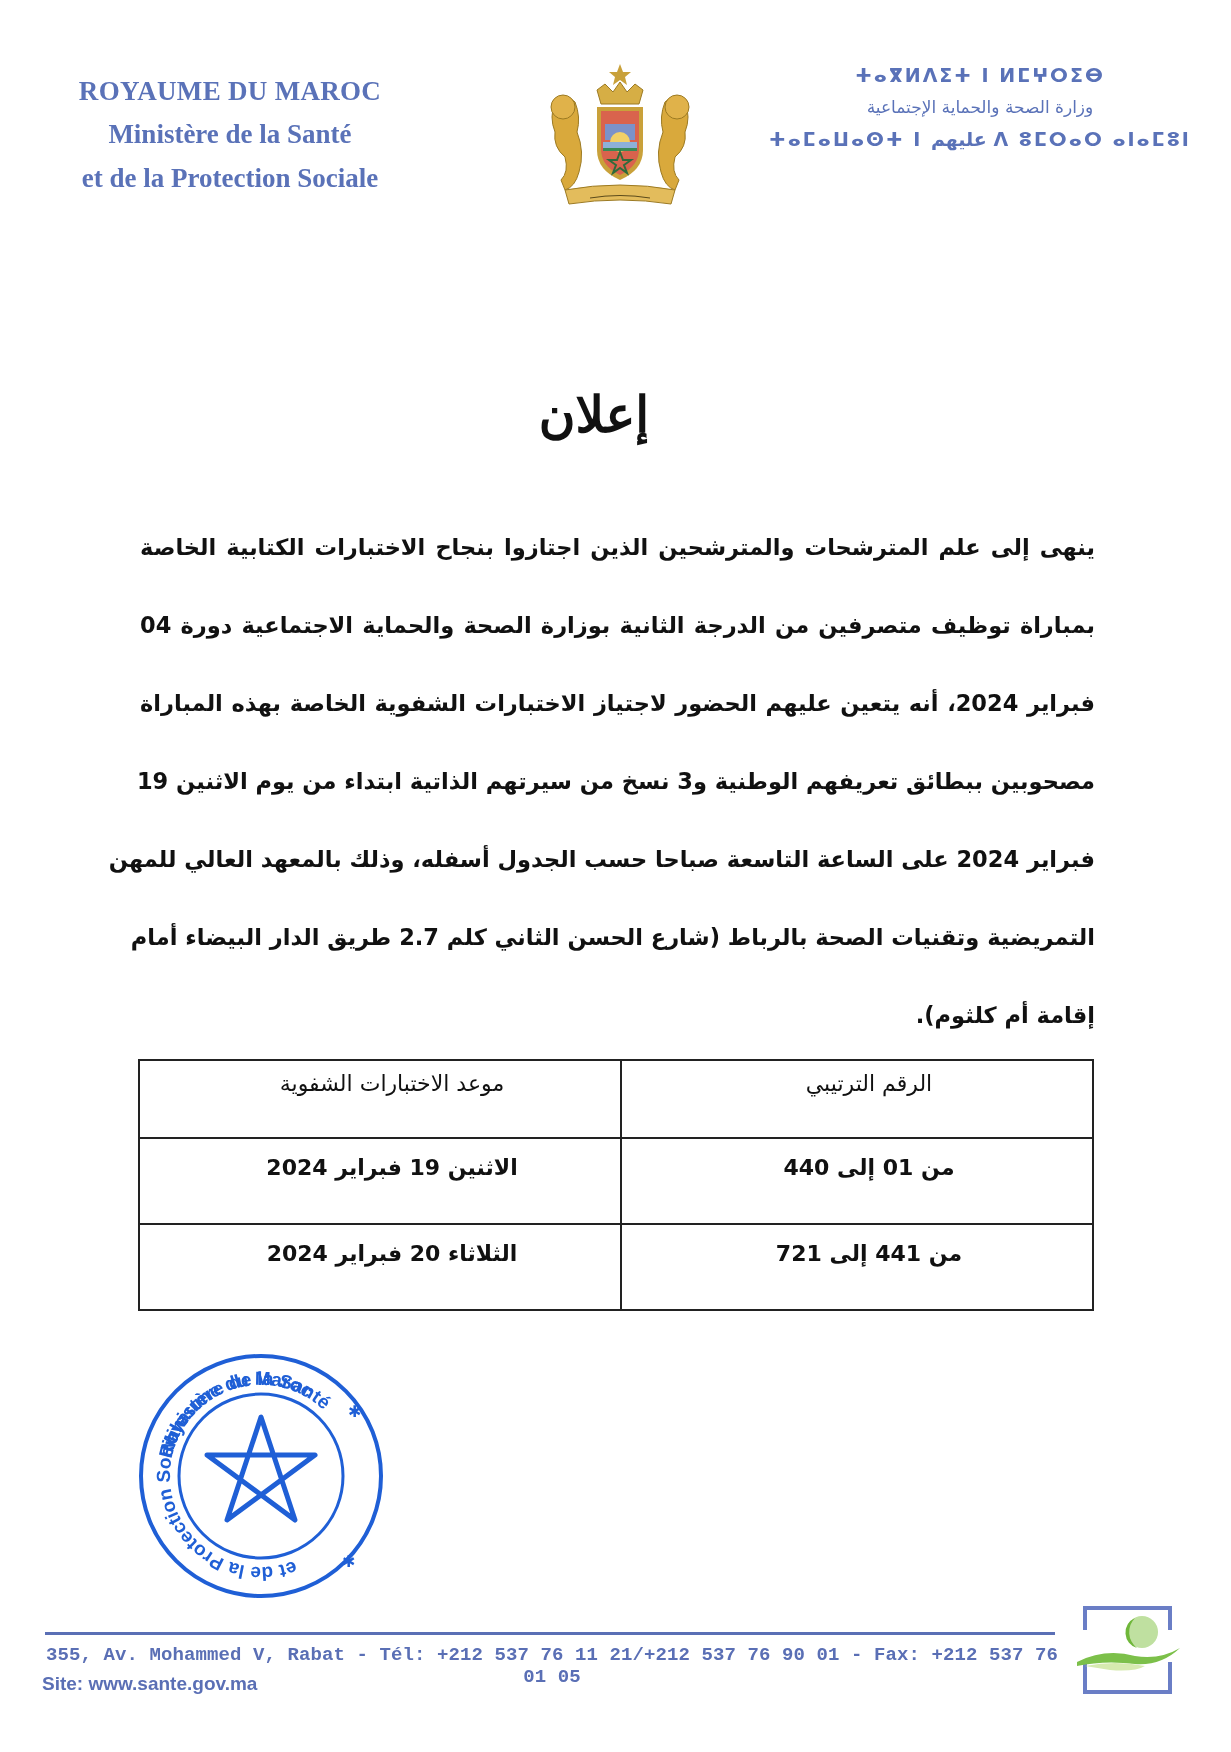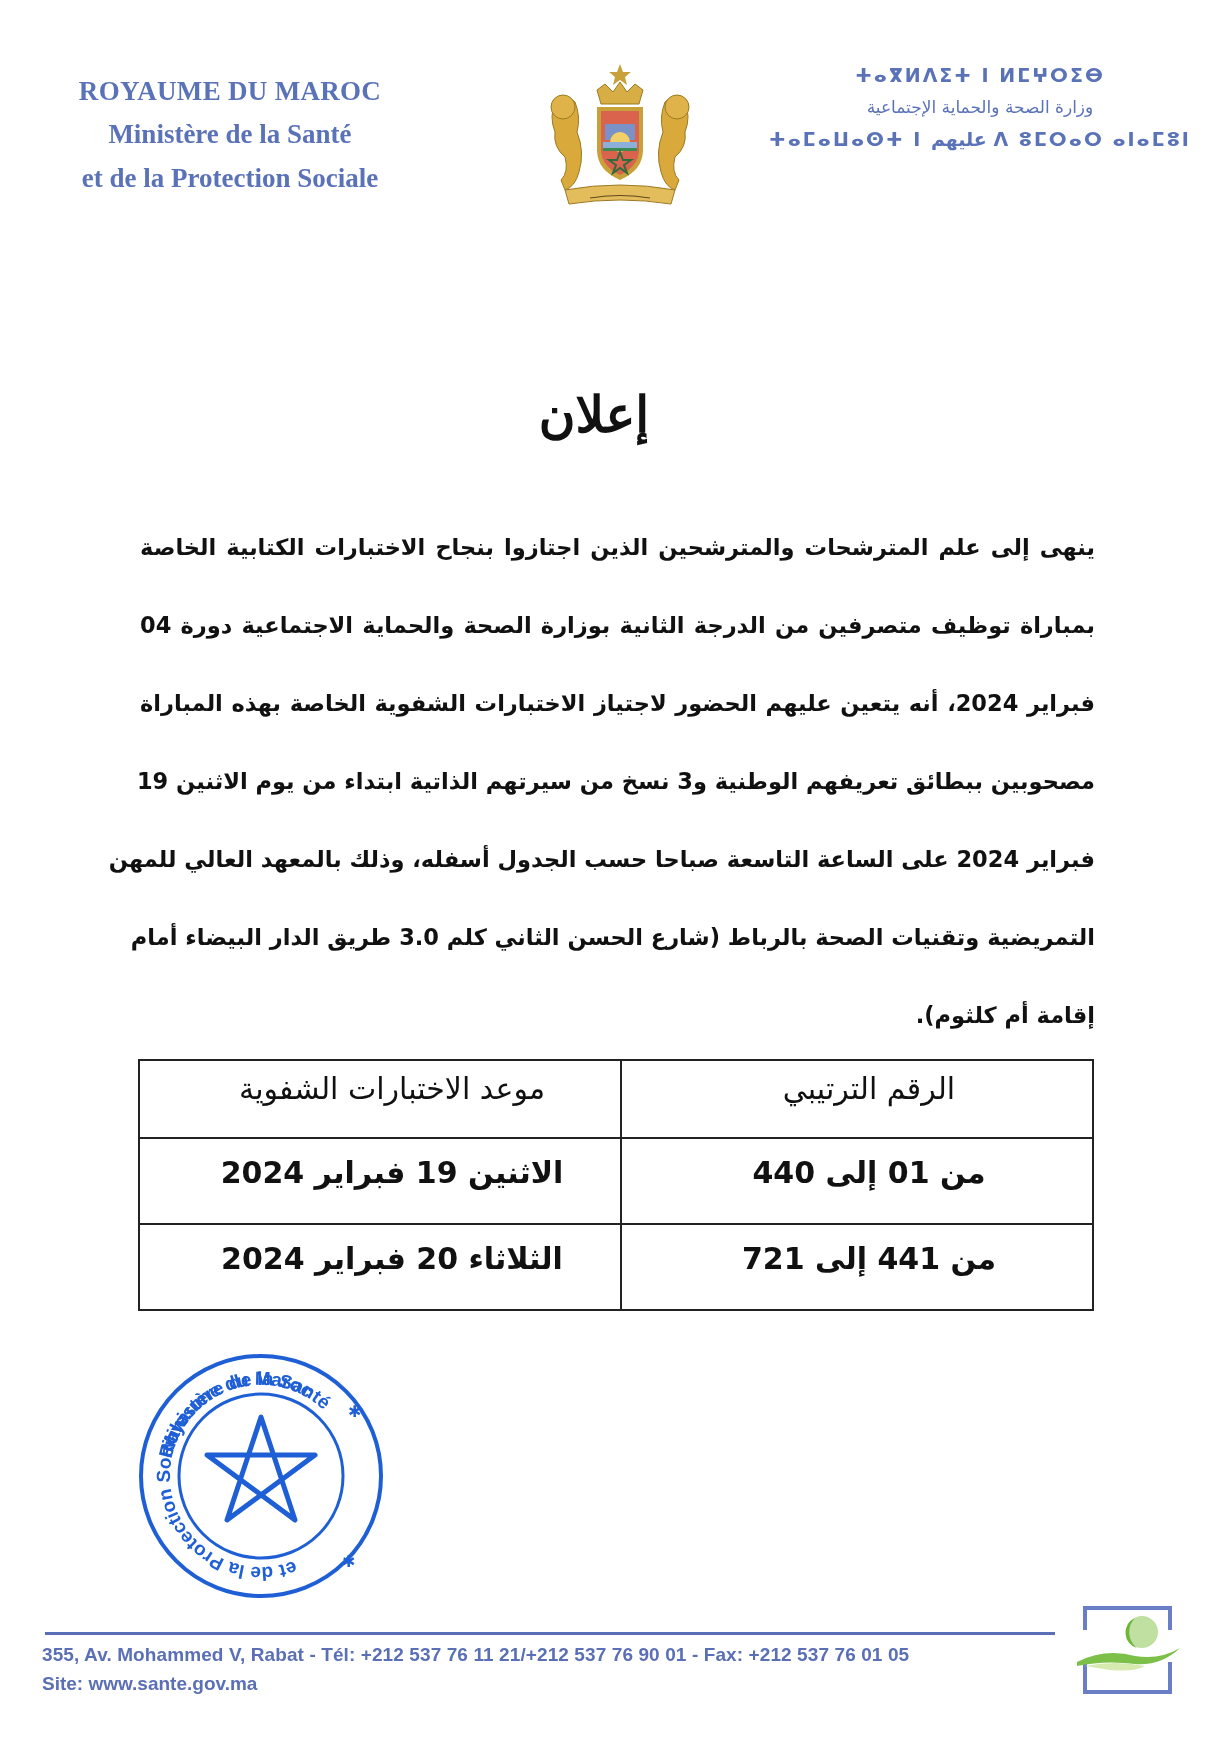--- a/index.html
+++ b/index.html
@@ -39,37 +39,37 @@
   }
   .body-text .line { display: block; text-align: justify; text-align-last: justify; white-space: nowrap; }
   .body-text .line.last { text-align-last: right; }
 
   .schedule {
     position: absolute; left: 138px; top: 1059px; width: 956px; height: 252px;
     border-collapse: collapse; direction: rtl;
   }
   .schedule td, .schedule th {
     border: 2px solid #222; text-align: center; vertical-align: top;
-    font-family: "DejaVu Sans", sans-serif; font-weight: bold; font-size: 30px;
+    font-family: "DejaVu Sans", sans-serif; font-weight: bold; font-size: 22px;
     padding-top: 10px;
     padding-left: 24px;
   }
   .schedule th { font-weight: normal; height: 78px; }
   .schedule td { height: 86px; padding-top: 16px; }
   .schedule .col-rank { width: 473px; }
   .schedule .col-date { width: 483px; }
 
   .stamp { position: absolute; left: 130px; top: 1345px; width: 262px; height: 262px; }
 
   .footer-rule {
     position: absolute; left: 45px; top: 1632px; width: 1010px; height: 3px; background: #5a6fb5;
   }
   .footer-line1 {
-    position: absolute; left: 42px; top: 1644px; width: 1020px; text-align: left;
-    font-family: Liberation Sans, sans-serif; font-weight: bold; font-size: 19px;
+    position: absolute; left: 42px; top: 1644px; width: 1020px; text-align: center;
+    font-family: Liberation Mono, monospace; font-weight: bold; font-size: 19px;
     color: #5a6fb5; letter-spacing: 0.1px;
   }
   .footer-line2 {
     position: absolute; left: 42px; top: 1673px; width: 1020px; text-align: left;
     font-family: "Liberation Sans", sans-serif; font-weight: bold; font-size: 19px;
     color: #5a6fb5;
   }
   .footer-logo { position: absolute; left: 1075px; top: 1600px; width: 110px; height: 100px; }
 </style>
 </head>
@@ -115,21 +115,21 @@
 </div>
 
 <div class="title">إعلان</div>
 
 <div class="body-text">
   <span class="line">ينهى إلى علم المترشحات والمترشحين الذين اجتازوا بنجاح الاختبارات الكتابية الخاصة</span>
   <span class="line">بمباراة توظيف متصرفين من الدرجة الثانية بوزارة الصحة والحماية الاجتماعية دورة 04</span>
   <span class="line">فبراير 2024، أنه يتعين عليهم الحضور لاجتياز الاختبارات الشفوية الخاصة بهذه المباراة</span>
   <span class="line">مصحوبين ببطائق تعريفهم الوطنية و3 نسخ من سيرتهم الذاتية ابتداء من يوم الاثنين 19</span>
   <span class="line">فبراير 2024 على الساعة التاسعة صباحا حسب الجدول أسفله، وذلك بالمعهد العالي للمهن</span>
-  <span class="line">التمريضية وتقنيات الصحة بالرباط (شارع الحسن الثاني كلم 3.0 طريق الدار البيضاء أمام</span>
+  <span class="line">التمريضية وتقنيات الصحة بالرباط (شارع الحسن الثاني كلم 2.7 طريق الدار البيضاء أمام</span>
   <span class="line last">إقامة أم كلثوم).</span>
 </div>
 
 <table class="schedule">
   <tbody>
       <tr>
     <th class="col-rank">الرقم الترتيبي</th>
     <th class="col-date">موعد الاختبارات الشفوية</th>
   </tr>
   <tr>

